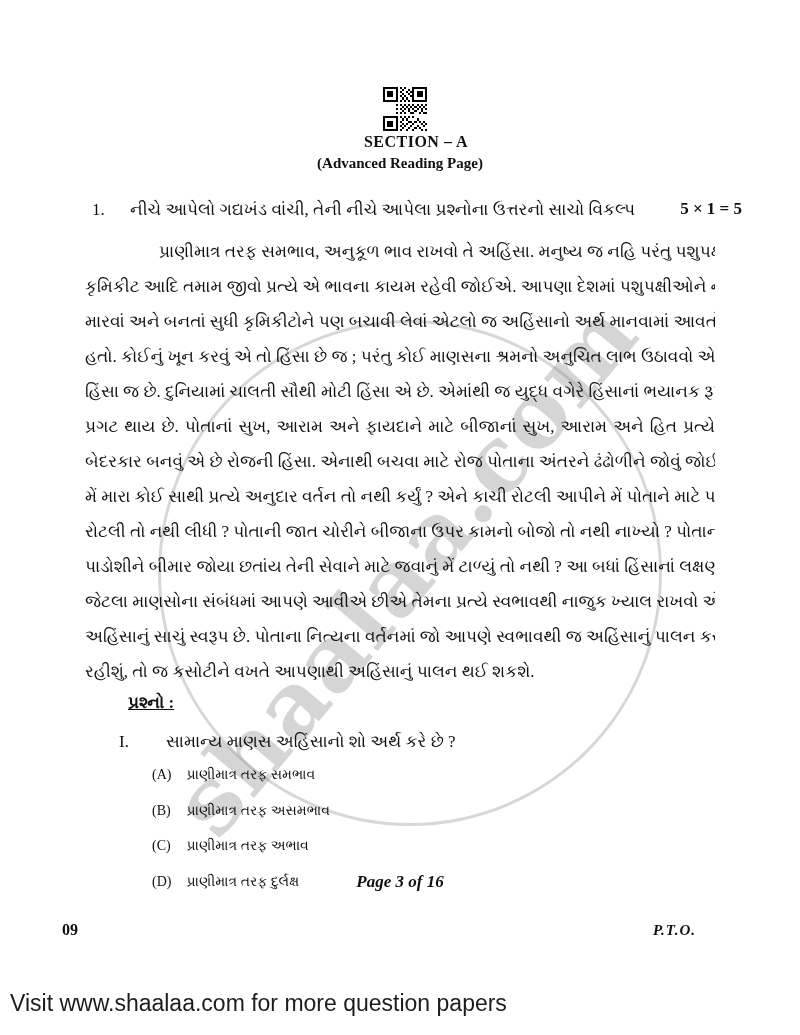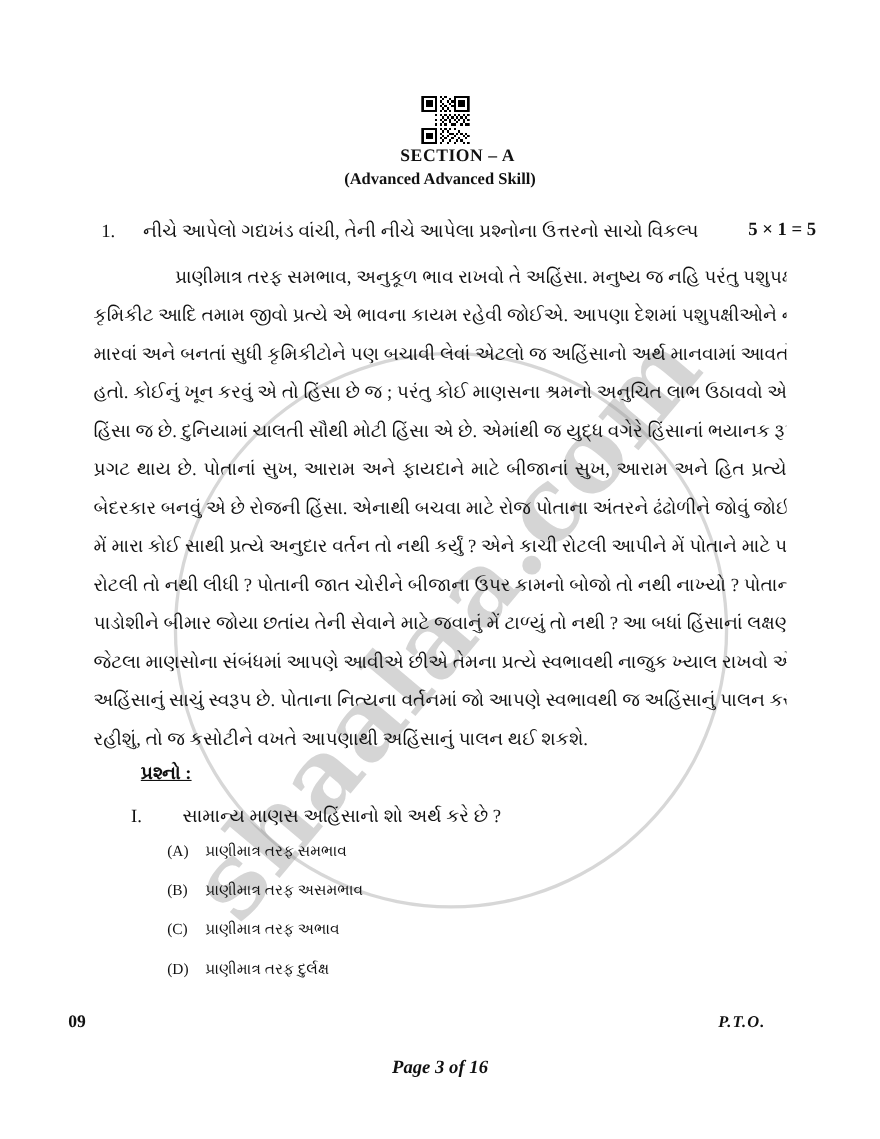--- a/index.html
+++ b/index.html
@@ -62,21 +62,21 @@
   .subq-number{position:absolute;left:119px;top:732px;font-size:17px;}
   .subq-text{position:absolute;left:166px;top:732px;font-size:17px;white-space:nowrap;}
   .option{position:absolute;left:152px;font-size:14px;white-space:nowrap;}
   .option .opt-label{display:inline-block;min-width:31px;}
   .opt-a{top:767px;}
   .opt-b{top:803px;}
   .opt-c{top:838px;}
   .opt-d{top:874px;}
   .footer-code{position:absolute;left:62px;top:921px;font-weight:bold;font-size:16px;}
   .footer-page{
-    position:absolute;left:0;top:960px;width:100%;text-align:center;
+    position:absolute;left:0;top:872px;width:100%;text-align:center;
     font-weight:bold;font-style:italic;font-size:17px;
   }
   .footer-pto{
     position:absolute;right:104px;top:922px;
     font-weight:bold;font-style:italic;font-size:15px;letter-spacing:1px;
   }
   .banner-text{
     position:absolute;left:10px;top:990px;
     font-family:"Liberation Sans", sans-serif;
     font-size:23px;color:#1c1c1c;white-space:nowrap;
@@ -110,21 +110,21 @@
         <g fill="#000000">
           <rect x="2" y="2" width="3" height="3"></rect>
           <rect x="16" y="2" width="3" height="3"></rect>
           <rect x="2" y="16" width="3" height="3"></rect>
         </g>
         <path fill="#000000" d="M8 0h1v1H8z M10 0h1v1h-1z M9 1h1v1H9z M12 1h1v1h-1z M8 2h1v1H8z M11 2h1v1h-1z M13 2h1v1h-1z M9 3h1v1H9z M12 3h1v1h-1z M8 4h1v1H8z M10 4h1v1h-1z M13 4h1v1h-1z M9 5h1v1H9z M11 5h1v1h-1z M8 6h1v1H8z M10 6h1v1h-1z M12 6h1v1h-1z M6 8h1v1H6z M6 10h1v1H6z M6 12h1v1H6z M8 8h1v1H8z M10 8h1v1h-1z M12 8h1v1h-1z M14 8h1v1h-1z M16 8h1v1h-1z M18 8h1v1h-1z M20 8h1v1h-1z M9 9h1v1H9z M11 9h1v1h-1z M13 9h1v1h-1z M15 9h1v1h-1z M17 9h1v1h-1z M19 9h1v1h-1z M8 10h1v1H8z M10 10h1v1h-1z M12 10h1v1h-1z M14 10h1v1h-1z M16 10h1v1h-1z M18 10h1v1h-1z M20 10h1v1h-1z M9 11h1v1H9z M12 11h1v1h-1z M15 11h1v1h-1z M18 11h1v1h-1z M8 12h1v1H8z M10 12h1v1h-1z M13 12h1v1h-1z M14 12h1v1h-1z M17 12h1v1h-1z M19 12h1v1h-1z M20 12h1v1h-1z M8 14h1v1H8z M10 14h1v1h-1z M12 14h1v1h-1z M14 14h1v1h-1z M9 15h1v1H9z M11 15h1v1h-1z M16 15h1v1h-1z M8 16h1v1H8z M12 16h1v1h-1z M13 16h1v1h-1z M15 16h1v1h-1z M17 16h1v1h-1z M19 16h1v1h-1z M9 17h1v1H9z M11 17h1v1h-1z M14 17h1v1h-1z M18 17h1v1h-1z M20 17h1v1h-1z M8 18h1v1H8z M10 18h1v1h-1z M13 18h1v1h-1z M16 18h1v1h-1z M19 18h1v1h-1z M9 19h1v1H9z M12 19h1v1h-1z M15 19h1v1h-1z M17 19h1v1h-1z M8 20h1v1H8z M11 20h1v1h-1z M14 20h1v1h-1z M18 20h1v1h-1z M20 20h1v1h-1z"></path>
       </svg>
     </div>
 
     <div class="section-title">SECTION – A</div>
-    <div class="section-subtitle">(Advanced Advanced Skill)</div>
+    <div class="section-subtitle">(Advanced Reading Page)</div>
 
     <div class="q1-number">1.</div>
     <div class="q1-prompt">નીચે આપેલો ગદ્યખંડ વાંચી, તેની નીચે આપેલા પ્રશ્નોના ઉત્તરનો સાચો વિકલ્પ પસંદ કરી લખો :</div>
     <div class="q1-marks">5 × 1 = 5</div>
 
     <div class="passage">
       <div class="passage-line first">પ્રાણીમાત્ર તરફ સમભાવ, અનુકૂળ ભાવ રાખવો તે અહિંસા. મનુષ્ય જ નહિ પરંતુ પશુપક્ષી,</div>
       <div class="passage-line">કૃમિકીટ આદિ તમામ જીવો પ્રત્યે એ ભાવના કાયમ રહેવી જોઈએ. આપણા દેશમાં પશુપક્ષીઓને ન</div>
       <div class="passage-line">મારવાં અને બનતાં સુધી કૃમિકીટોને પણ બચાવી લેવાં એટલો જ અહિંસાનો અર્થ માનવામાં આવતો</div>
       <div class="passage-line">હતો. કોઈનું ખૂન કરવું એ તો હિંસા છે જ ; પરંતુ કોઈ માણસના શ્રમનો અનુચિત લાભ ઉઠાવવો એ પણ</div>
@@ -158,15 +158,16 @@
     </div>
     <div class="option opt-c">
       <span class="opt-label">(C)</span>
       <span class="opt-text">પ્રાણીમાત્ર તરફ અભાવ</span>
     </div>
 
     <div class="footer-code">09</div>
     <div class="footer-page">Page 3 of 16</div>
     <div class="footer-pto">P.T.O.</div>
 
+    <div class="banner-text">Visit www.shaalaa.com for more question papers</div>
 
   </div>
 </div>
 
 </body></html>

